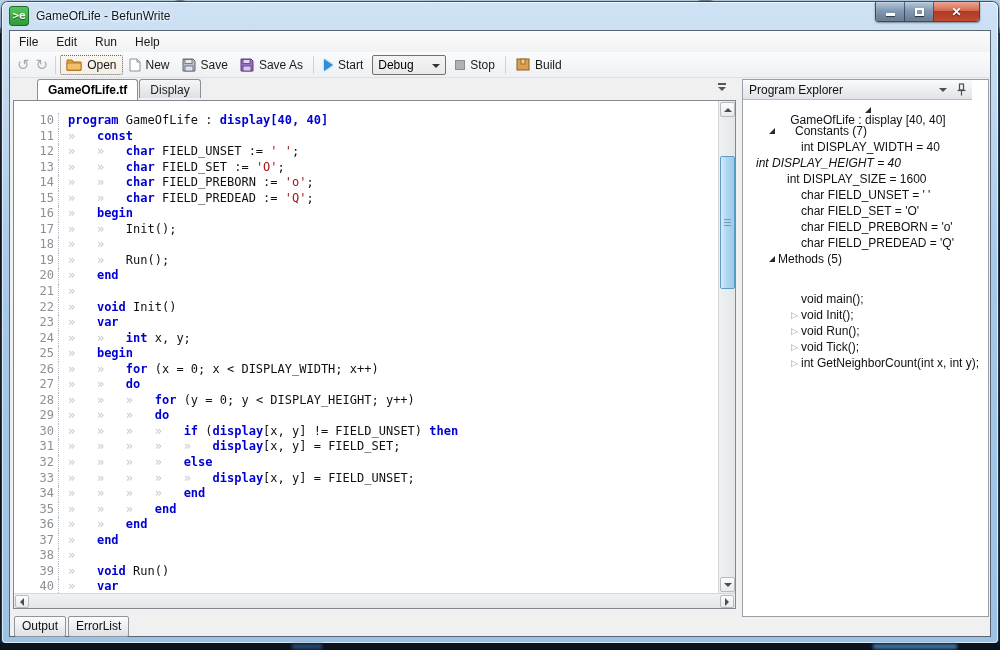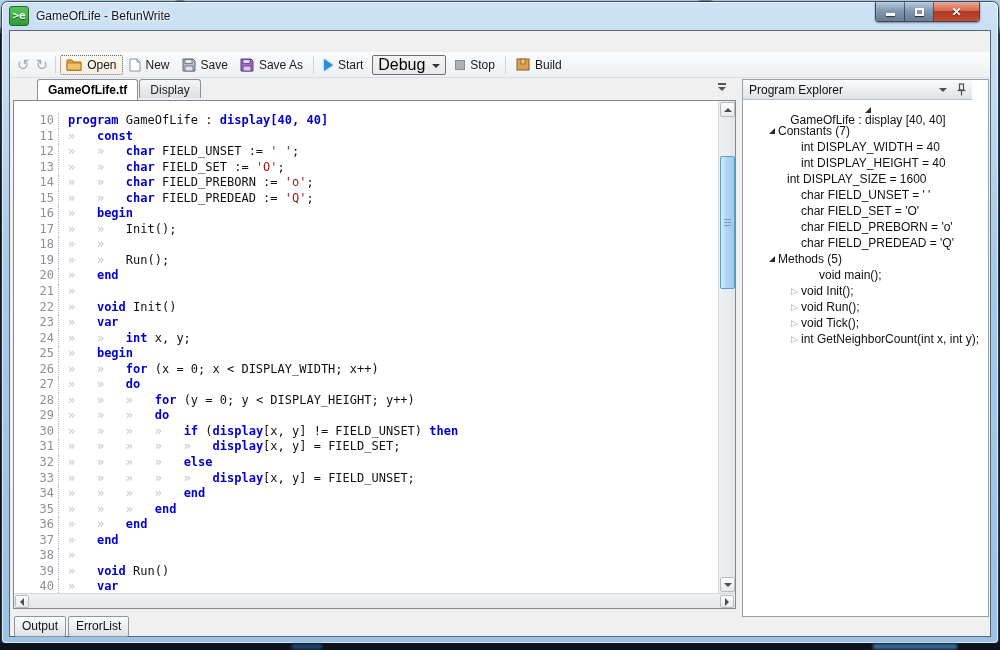--- a/index.html
+++ b/index.html
@@ -46,21 +46,21 @@
       background:#f0f0f0; border:1px solid #5a6673; }
 
   #menubar { position:absolute; left:0; top:0; right:0; height:21px; background:linear-gradient(#fbfbfb,#f1f2f4); display:flex; align-items:center; }
   .menu-item { font-size:12px; color:#1a1a1a; padding:3px 9px; }
 
   #toolbar { position:absolute; left:0; top:21px; right:0; height:26px; background:linear-gradient(#fafbfc,#eef0f3); border-bottom:1px solid #dcdfe3; display:flex; align-items:center; padding-left:4px; }
   .tbtn { display:flex; align-items:center; gap:5px; padding:2px 5px; font-size:12px; color:#1a1a1a; border:1px solid transparent; border-radius:2px; }
   .tbtn.focused { border:1px dotted #666; background:rgba(255,235,190,.25); }
   .tsep { width:1px; height:18px; background:#cfd2d6; margin:0 4px; }
   .icon-undo,.icon-redo { font-size:15px; color:#a9adb3; line-height:1; padding:0 3px; }
-  .combo { width:74px; height:20px; border:1px solid #707070; border-radius:2px; background:linear-gradient(#f4f4f4,#e9e9e9); font-size:16px; display:flex; align-items:center; padding-left:5px; position:relative; margin:0 3px; }
+  .combo { width:74px; height:20px; border:1px solid #707070; border-radius:2px; background:linear-gradient(#f4f4f4,#e9e9e9); font-size:12px; display:flex; align-items:center; padding-left:5px; position:relative; margin:0 3px; }
   .combo .arr { position:absolute; right:5px; top:8px; width:0; height:0; border-left:4px solid transparent; border-right:4px solid transparent; border-top:4px solid #333; }
   .play-tri { width:0; height:0; border-top:6px solid transparent; border-bottom:6px solid transparent; border-left:9px solid #2f8fd6; filter:drop-shadow(0 0 1px #7ec0ee); }
   .stop-sq { width:10px; height:10px; background:#aeb2b8; border:1px solid #8a8e94; }
 
   
   #docarea { position:absolute; left:0; top:47px; right:0; height:538px; background:#f0f0f0; }
   .pane-options { position:absolute; left:706px; top:5px; width:12px; display:flex; flex-direction:column; align-items:center; gap:2px; }
   .pane-options .bar { width:8px; height:1.5px; background:#555; }
   .pane-options .tri { width:0; height:0; border-left:4px solid transparent; border-right:4px solid transparent; border-top:4px solid #555; }
 
@@ -144,20 +144,26 @@
           <span class="glyph-max"></span>
         </div>
       <div class="cap-btn">
           <span class="glyph-close">✕</span>
         </div>
     </div>
   </div>
 
   <div id="client">
 
+    <div id="menubar">
+      <span class="menu-item">File</span>
+      <span class="menu-item">Edit</span>
+      <span class="menu-item">Run</span>
+      <span class="menu-item">Help</span>
+    </div>
 
     <div id="toolbar">
       <span class="icon-undo"><span>↺</span></span>
       <span class="icon-redo"><span>↻</span></span>
       <span class="tsep"></span>
 
       <span class="tbtn focused">
         <svg class="ticon" width="16" height="13" viewBox="0 0 16 13">
           <path d="M1 2 h5 l1.5 2 H15 v8 a1 1 0 0 1 -1 1 H2 a1 1 0 0 1 -1 -1 z" fill="#e8a33d" stroke="#a86f1e" stroke-width="1"></path>
           <path d="M1 5 h14 v7 H1 z" fill="#f2c06a" stroke="#a86f1e" stroke-width="0.8"></path>
@@ -268,61 +274,61 @@
             <line x1="4.5" y1="8" x2="4.5" y2="12.5" stroke="#4a4f55" stroke-width="1.2"></line>
           </svg>
         </div>
         <div id="tree">
             <div class="trow" style="padding-left: 5px; flex-direction: column;">
               <span class="tglyph">
                 <span class="g-exp"></span>
               </span>
               <span>GameOfLife : display [40, 40]</span>
             </div>
+            <div class="trow" style="padding-left: 22px; gap: 17px;">
+              <span class="tglyph">
+                <span class="g-exp"></span>
+              </span>
+              <span>Constants (7)</span>
+            </div>
+            <div class="trow" style="padding-left: 45px;">
+              <span class="tglyph"></span>
+              <span>int DISPLAY_WIDTH = 40</span>
+            </div>
+            <div class="trow" style=" font-style: italic;">
+              <span class="tglyph"></span>
+              <span>int DISPLAY_HEIGHT = 40</span>
+            </div>
+            <div class="trow" style="padding-left: 31px;">
+              <span class="tglyph"></span>
+              <span>int DISPLAY_SIZE = 1600</span>
+            </div>
+            <div class="trow" style="padding-left: 45px;">
+              <span class="tglyph"></span>
+              <span>char FIELD_UNSET = ' '</span>
+            </div>
+            <div class="trow" style="padding-left: 45px;">
+              <span class="tglyph"></span>
+              <span>char FIELD_SET = 'O'</span>
+            </div>
+            <div class="trow" style="padding-left: 45px;">
+              <span class="tglyph"></span>
+              <span>char FIELD_PREBORN = 'o'</span>
+            </div>
+            <div class="trow" style="padding-left: 45px;">
+              <span class="tglyph"></span>
+              <span>char FIELD_PREDEAD = 'Q'</span>
+            </div>
             <div class="trow" style="padding-left: 22px;">
               <span class="tglyph">
                 <span class="g-exp"></span>
               </span>
-              <span>Constants (7)</span>
-            </div>
-            <div class="trow" style="padding-left: 45px;">
-              <span class="tglyph"></span>
-              <span>int DISPLAY_WIDTH = 40</span>
-            </div>
-            <div class="trow" style="padding-left: 45px;">
-              <span class="tglyph"></span>
-              <span>int DISPLAY_HEIGHT = 40</span>
-            </div>
-            <div class="trow" style="padding-left: 31px;">
-              <span class="tglyph"></span>
-              <span>int DISPLAY_SIZE = 1600</span>
-            </div>
-            <div class="trow" style="padding-left: 45px;">
-              <span class="tglyph"></span>
-              <span>char FIELD_UNSET = ' '</span>
-            </div>
-            <div class="trow" style="padding-left: 45px;">
-              <span class="tglyph"></span>
-              <span>char FIELD_SET = 'O'</span>
-            </div>
-            <div class="trow" style="padding-left: 45px;">
-              <span class="tglyph"></span>
-              <span>char FIELD_PREBORN = 'o'</span>
-            </div>
-            <div class="trow" style="padding-left: 45px;">
-              <span class="tglyph"></span>
-              <span>char FIELD_PREDEAD = 'Q'</span>
-            </div>
-            <div class="trow" style="padding-left: 22px;">
-              <span class="tglyph">
-                <span class="g-exp"></span>
-              </span>
               <span>Methods (5)</span>
             </div>
-            <div class="trow" style="padding-left: 63px;">
+            <div class="trow" style="padding-left: 45px; margin-top: 24px;">
               <span class="tglyph"></span>
               <span>void main();</span>
             </div>
             <div class="trow" style="padding-left: 45px;">
               <span class="tglyph">
                 <span class="g-col">▷</span>
               </span>
               <span>void Init();</span>
             </div>
             <div class="trow" style="padding-left: 45px;">

